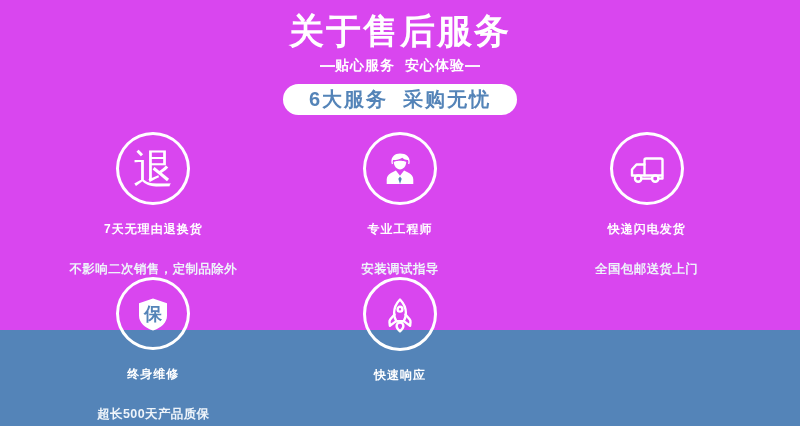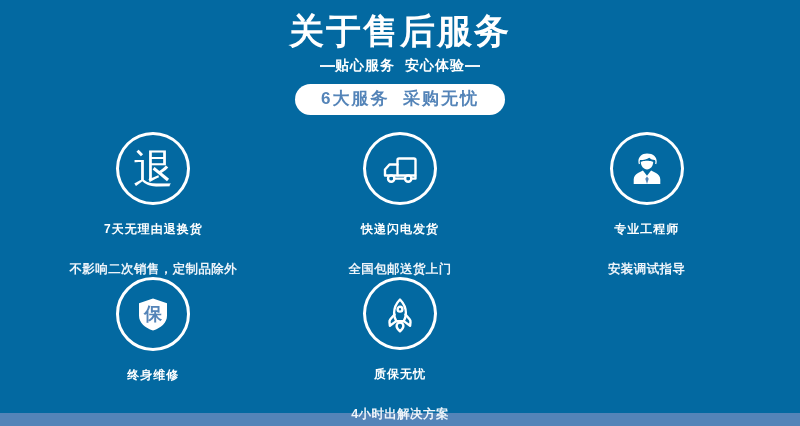--- a/index.html
+++ b/index.html
@@ -10,22 +10,22 @@
     width: 800px;
     height: 426px;
     overflow: hidden;
     background: #5484b8;
     font-family: "Liberation Sans", "DejaVu Sans", sans-serif;
     -webkit-font-smoothing: antialiased;
   }
   .banner {
     position: relative;
     width: 800px;
-    height: 413px;
-    background: #0369a1;
+    height: 330px;
+    background: #d946ef;
     box-sizing: border-box;
   }
 
   
   .header {
     padding-top: 9px;
     text-align: center;
   }
   .page-title {
     font-size: 35px;
@@ -56,21 +56,21 @@
     white-space: pre;
   }
   .badge-wrap {
     margin-top: 9px;
     display: flex;
     justify-content: center;
   }
   .badge-pill {
     background: #ffffff;
     color: #5484b8;
-    font-size: 17px;
+    font-size: 20px;
     font-weight: 700;
     letter-spacing: 2px;
     padding: 5px 26px 6px;
     border-radius: 16px;
     white-space: pre;
     line-height: 20px;
   }
 
   
   .grid {
@@ -148,65 +148,65 @@
     <div class="cell">
       <div class="icon-circle">
         <span class="glyph-char">退</span>
       </div>
       <div class="cell-title">7天无理由退换货</div>
       <div class="cell-sub">不影响二次销售，定制品除外</div>
     </div>
 
     <div class="cell">
       <div class="icon-circle">
+        <svg width="46" height="46" viewBox="0 0 46 46" fill="#ffffff">
+          <path d="M23 7.5c-5.2 0-8.6 3.3-8.6 8.1 0 1 .2 1.9.5 2.7l1.1-.5c-.2-.7-.3-1.4-.3-2.2 0-1 .3-1.6.9-1.6 2.9 0 6.4-.8 8.7-2.3 1.6 1.4 3.4 2.2 5.2 2.3.6 0 .9.6.9 1.6 0 .8-.1 1.5-.3 2.2l1.1.5c.3-.8.5-1.7.5-2.7 0-4.8-3.4-8.1-9.7-8.1z"></path>
+          <path d="M23 14.7c-3.4 0-6.2 1.1-6.2 1.1 0 4.2 2.7 7.7 6.2 7.7s6.2-3.5 6.2-7.7c0 0-2.8-1.1-6.2-1.1z"></path>
+          <path d="M18.9 24.6 14 26.9c-2.6 1.2-4.3 3.8-4.3 6.7V38h26.6v-4.4c0-2.9-1.7-5.5-4.3-6.7l-4.9-2.3-4.1 5.2-4.1-5.2z"></path>
+          <path d="M23 30.6l1.7 2.2-1.7 5.2-1.7-5.2z" fill="#5484b8"></path>
+        </svg>
+      </div>
+      <div class="cell-title">专业工程师</div>
+      <div class="cell-sub">安装调试指导</div>
+    </div>
+
+    <div class="cell">
+      <div class="icon-circle">
         <svg width="46" height="46" viewBox="0 0 46 46" fill="none" stroke="#ffffff" stroke-width="2.4" stroke-linecap="round" stroke-linejoin="round">
           <rect x="20.5" y="12.5" width="18" height="17" rx="1.6"></rect>
           <path d="M20.5 18.5 H12.5 L8.0 23.5 V29.5 H20.5"></path>
           <circle cx="14.2" cy="32.6" r="3.2"></circle>
           <circle cx="31.2" cy="32.6" r="3.2"></circle>
           <path d="M17.4 32.6 H28.0"></path>
           <path d="M34.4 32.6 H38.5 V29.5"></path>
         </svg>
       </div>
       <div class="cell-title">快递闪电发货</div>
       <div class="cell-sub">全国包邮送货上门</div>
     </div>
 
     <div class="cell">
       <div class="icon-circle">
-        <svg width="46" height="46" viewBox="0 0 46 46" fill="#ffffff">
-          <path d="M23 7.5c-5.2 0-8.6 3.3-8.6 8.1 0 1 .2 1.9.5 2.7l1.1-.5c-.2-.7-.3-1.4-.3-2.2 0-1 .3-1.6.9-1.6 2.9 0 6.4-.8 8.7-2.3 1.6 1.4 3.4 2.2 5.2 2.3.6 0 .9.6.9 1.6 0 .8-.1 1.5-.3 2.2l1.1.5c.3-.8.5-1.7.5-2.7 0-4.8-3.4-8.1-9.7-8.1z"></path>
-          <path d="M23 14.7c-3.4 0-6.2 1.1-6.2 1.1 0 4.2 2.7 7.7 6.2 7.7s6.2-3.5 6.2-7.7c0 0-2.8-1.1-6.2-1.1z"></path>
-          <path d="M18.9 24.6 14 26.9c-2.6 1.2-4.3 3.8-4.3 6.7V38h26.6v-4.4c0-2.9-1.7-5.5-4.3-6.7l-4.9-2.3-4.1 5.2-4.1-5.2z"></path>
-          <path d="M23 30.6l1.7 2.2-1.7 5.2-1.7-5.2z" fill="#5484b8"></path>
-        </svg>
-      </div>
-      <div class="cell-title">专业工程师</div>
-      <div class="cell-sub">安装调试指导</div>
-    </div>
-
-    <div class="cell">
-      <div class="icon-circle">
         <svg width="46" height="46" viewBox="0 0 46 46">
           <path d="M23 7.5 L37 12.2 V24.5 C37 31.8 31.2 36.8 23 39.5 C14.8 36.8 9 31.8 9 24.5 V12.2 Z" fill="#ffffff"></path>
           <text x="23" y="28.6" text-anchor="middle" font-family="DejaVu Sans, Liberation Sans, sans-serif" font-size="18" font-weight="600" fill="#5484b8">保</text>
         </svg>
       </div>
       <div class="cell-title">终身维修</div>
+      <div class="cell-sub">超长500天产品质保</div>
     </div>
 
     <div class="cell">
       <div class="icon-circle">
         <svg width="46" height="46" viewBox="0 0 46 46" fill="none" stroke="#ffffff" stroke-width="2.4" stroke-linecap="round" stroke-linejoin="round">
           <path d="M23 8.5c3.9 4.0 5.9 8.7 5.9 13.6 0 3.0-.8 5.8-2.3 8.2h-7.2c-1.5-2.4-2.3-5.2-2.3-8.2 0-4.9 2.0-9.6 5.9-13.6z"></path>
           <circle cx="23" cy="18.2" r="2.4"></circle>
           <path d="M17.5 23.5 13.4 28.3c-.7.8-1.0 1.8-.9 2.9l.4 3.6 5.3-3.9"></path>
           <path d="M28.5 23.5 32.6 28.3c.7.8 1.0 1.8.9 2.9l-.4 3.6-5.3-3.9"></path>
           <path d="M23 31.5c1.9 0 3.4 1.5 3.4 3.4 0 2.2-3.4 5.4-3.4 5.4s-3.4-3.2-3.4-5.4c0-1.9 1.5-3.4 3.4-3.4z"></path>
         </svg>
       </div>
-      <div class="cell-title">质保无忧</div>
-      <div class="cell-sub">4小时出解决方案</div>
+      <div class="cell-title">快速响应</div>
     </div>
 
 
   </div>
 </div>
 
 </body></html>

